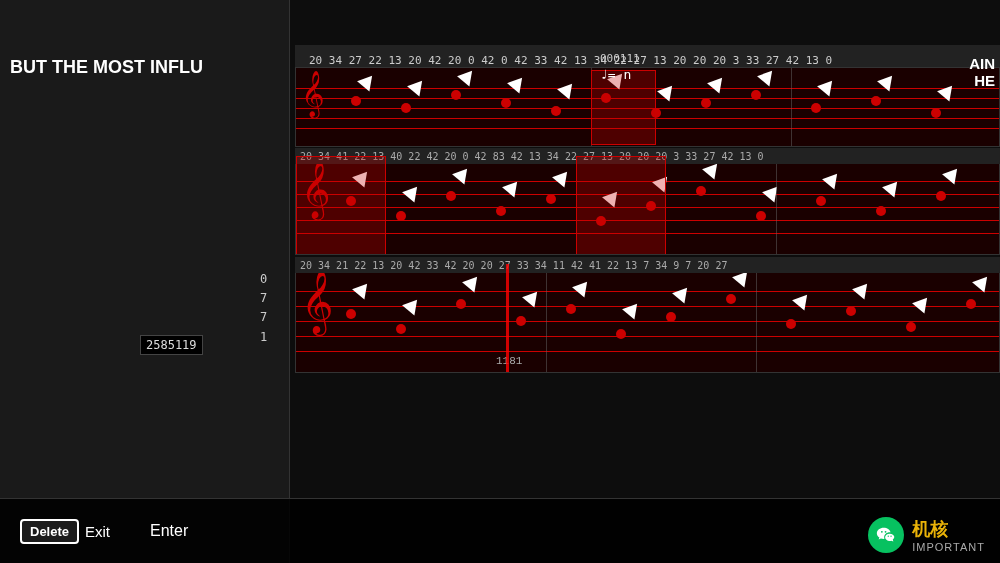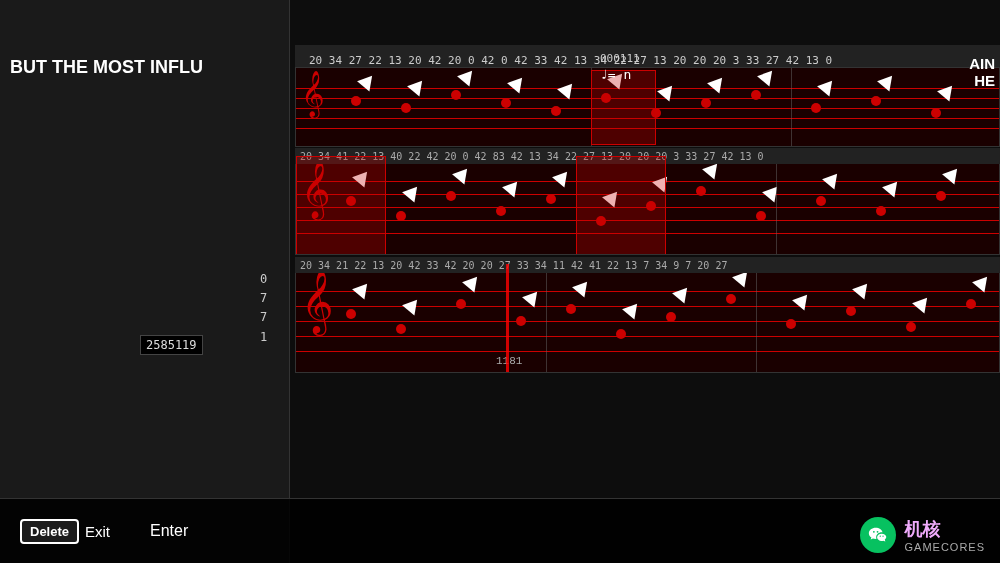--- a/index.html
+++ b/index.html
@@ -283,21 +283,21 @@
       font-size: 20px;
     }
 
     .logo-text {
       display: flex;
       flex-direction: column;
       align-items: flex-start;
     }
 
     .logo-cn {
-      color: #f0abfc;
+      color: #eab308;
       font-size: 18px;
       font-weight: bold;
       font-family: Liberation Mono, monospace;
     }
 
     .logo-en {
       color: #aaa;
       font-size: 11px;
       letter-spacing: 1px;
       font-family: Arial, sans-serif;
@@ -521,16 +521,16 @@
 
   <div class="logo-area">
     <div class="wechat-icon">
 
       <svg width="22" height="22" viewBox="0 0 24 24" fill="white">
         <path d="M9.5 4C5.36 4 2 6.69 2 10c0 1.89 1.08 3.56 2.78 4.66L4 17l2.47-1.23C7.28 16.08 8.36 16.25 9.5 16.25c.28 0 .56-.01.84-.04A5.6 5.6 0 0 1 10 14.5C10 11.46 12.69 9 16 9c.34 0 .67.03 1 .07C16.33 6.19 13.2 4 9.5 4zm-2 3.5a1 1 0 1 1 0 2 1 1 0 0 1 0-2zm4 0a1 1 0 1 1 0 2 1 1 0 0 1 0-2zM16 10.5c-2.76 0-5 1.79-5 4s2.24 4 5 4c.62 0 1.22-.1 1.77-.27L20 19l-.6-2.04C20.6 16.06 21 15.07 21 14c0-1.93-2.24-3.5-5-3.5zm-1.5 2a.75.75 0 1 1 0 1.5.75.75 0 0 1 0-1.5zm3 0a.75.75 0 1 1 0 1.5.75.75 0 0 1 0-1.5z"></path>
       </svg>
     </div>
     <div class="logo-text">
       <span class="logo-cn">机核</span>
-      <span class="logo-en">GAMECORES</span>
+      <span class="logo-en">IMPORTANT</span>
     </div>
   </div>
 </div>
 
 </body></html>

